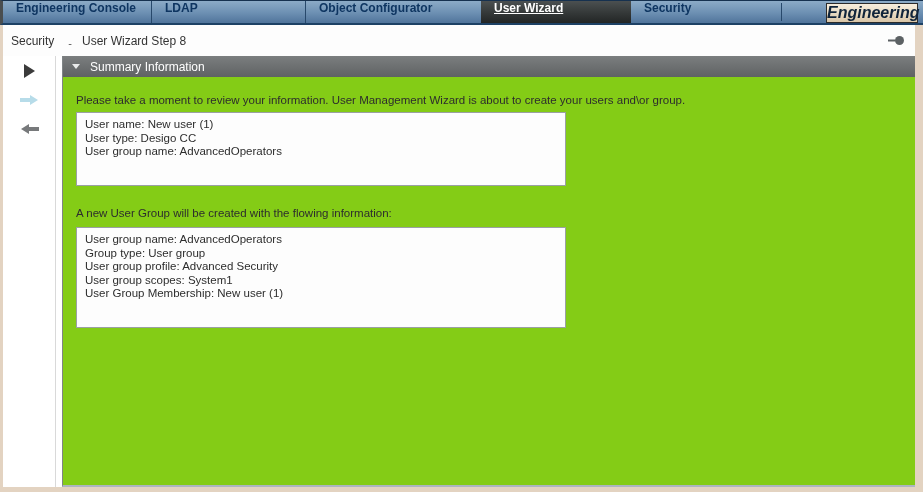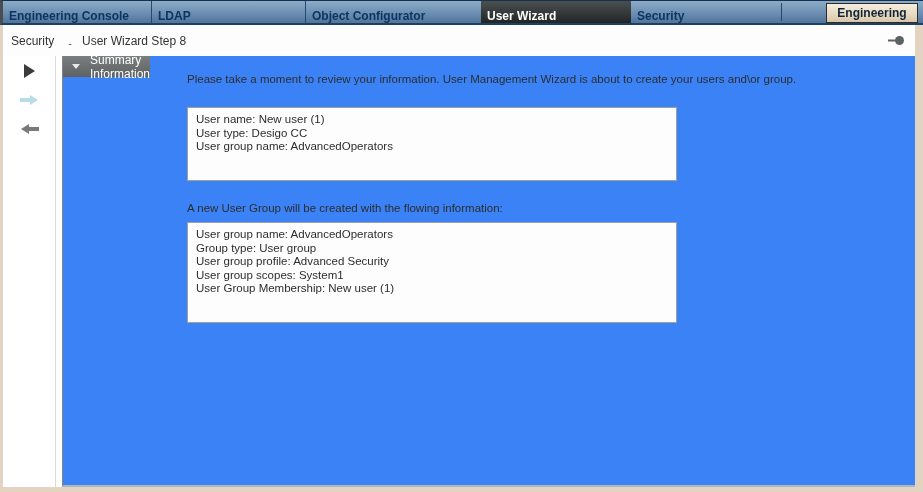--- a/index.html
+++ b/index.html
@@ -16,44 +16,45 @@
   .tabbar {
     position:absolute; top:0; left:0; right:0; height:25px;
     background:linear-gradient(#8cabc7, #6c8fb2 55%, #50749b);
     border-top:1px solid #16314f;
     border-left:3px solid #4a4e50;
     border-bottom:2px solid #1d4165;
     display:flex;
     align-items:stretch;
   }
   .tab {
-    display:flex; align-items:flex-end;
-    padding-left:6px;
+    display:flex; align-items:flex-start;
+    padding-left:13px;
     font-size:12px; font-weight:bold; color:#0e3561;
     cursor:default;
   }
   .tab.sep { border-left:1px solid #27486b; }
   .tab.active {
     background:linear-gradient(#4b5051, #343838 55%, #222525);
     color:#ffffff;
+    text-decoration:underline;
   }
   .t-ec { width:148px; }
   .t-ldap { width:154px; }
   .t-oc { width:176px; }
   .t-uw { width:150px; }
   .t-sec { width:150px; }
   .tab-end-divider { width:1px; background:#27486b; margin:2px 0; }
   .mode-btn {
     position:absolute; right:5px; top:2px;
     width:92px; height:20px;
     background:linear-gradient(#f6eddd, #e9dcc4 50%, #d9c6a8);
     border:1px solid #2b2b2b;
     font-family:"Liberation Sans", sans-serif;
-    font-size:12px; font-weight:bold; color:#10243a;
-    text-align:center; line-height:18px;
+    font-size:16px; font-weight:bold; color:#10243a;
+    text-align:left; line-height:18px;font-style:italic;
   }
 
   
   .inner {
     position:absolute; top:25px; left:3px; right:8px; bottom:5px;
     background:#ffffff;
     display:flex; flex-direction:column;
   }
   .breadcrumb-row {
     height:31px; flex:0 0 31px;
@@ -85,46 +86,45 @@
     width:0; height:0;
     border-left:11px solid #3b3b3b;
     border-top:7px solid transparent;
     border-bottom:7px solid transparent;
   }
   .gutter { width:6px; flex:0 0 6px; background:#ffffff; }
 
   
   .panel {
     flex:1; min-width:0;
-    display:flex; flex-direction:row;
-    background:#3b82f6;
+    display:flex; flex-direction:column;
+    background:#84cc16;
     border-left:1px solid #7f8486;
     border-bottom:2px solid #adb5c0;
-    gap:24px;
   }
   .panel-header {
     height:21px; flex:0 0 21px;
     background:linear-gradient(#7b7e7f, #5f6263);
     color:#ffffff; font-size:12px;
     display:flex; align-items:center;
     padding-left:9px; gap:10px;
     cursor:default;
   }
   .collapse-tri {
     width:0; height:0; display:inline-block;
     border-left:4.5px solid transparent;
     border-right:4.5px solid transparent;
     border-top:5.5px solid #e9ebeb;
   }
   .panel-body {
     flex:1; overflow:hidden;
     padding:16px 14px 0 13px;
     font-size:11.5px; color:#2d2d2d;
   }
-  .intro { margin-bottom:21px; line-height:14px; }
+  .intro { margin-bottom:5px; line-height:14px; }
   .section-label { margin-bottom:7px; line-height:14px; }
   .info-box {
     width:490px;
     background:#fdfdfd;
     border:1px solid #9aa0a3;
     padding:5px 8px;
     line-height:13.5px;
     margin-bottom:20px;
   }
   .info-box.box-user { height:74px; }

